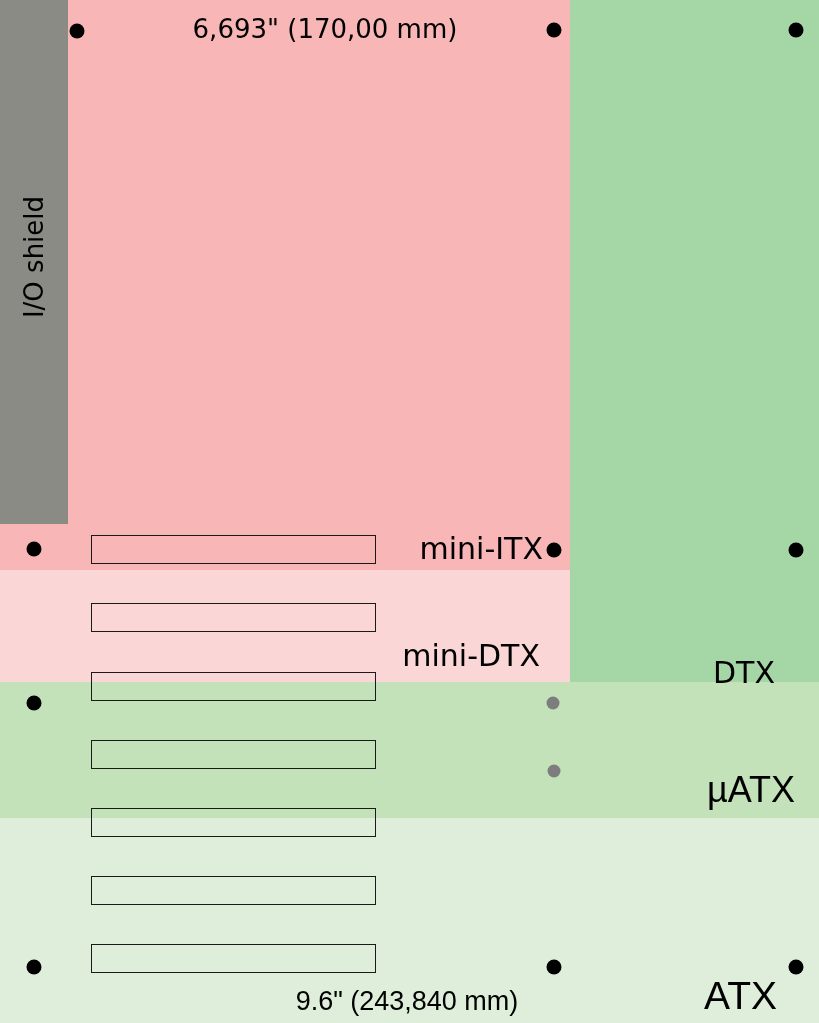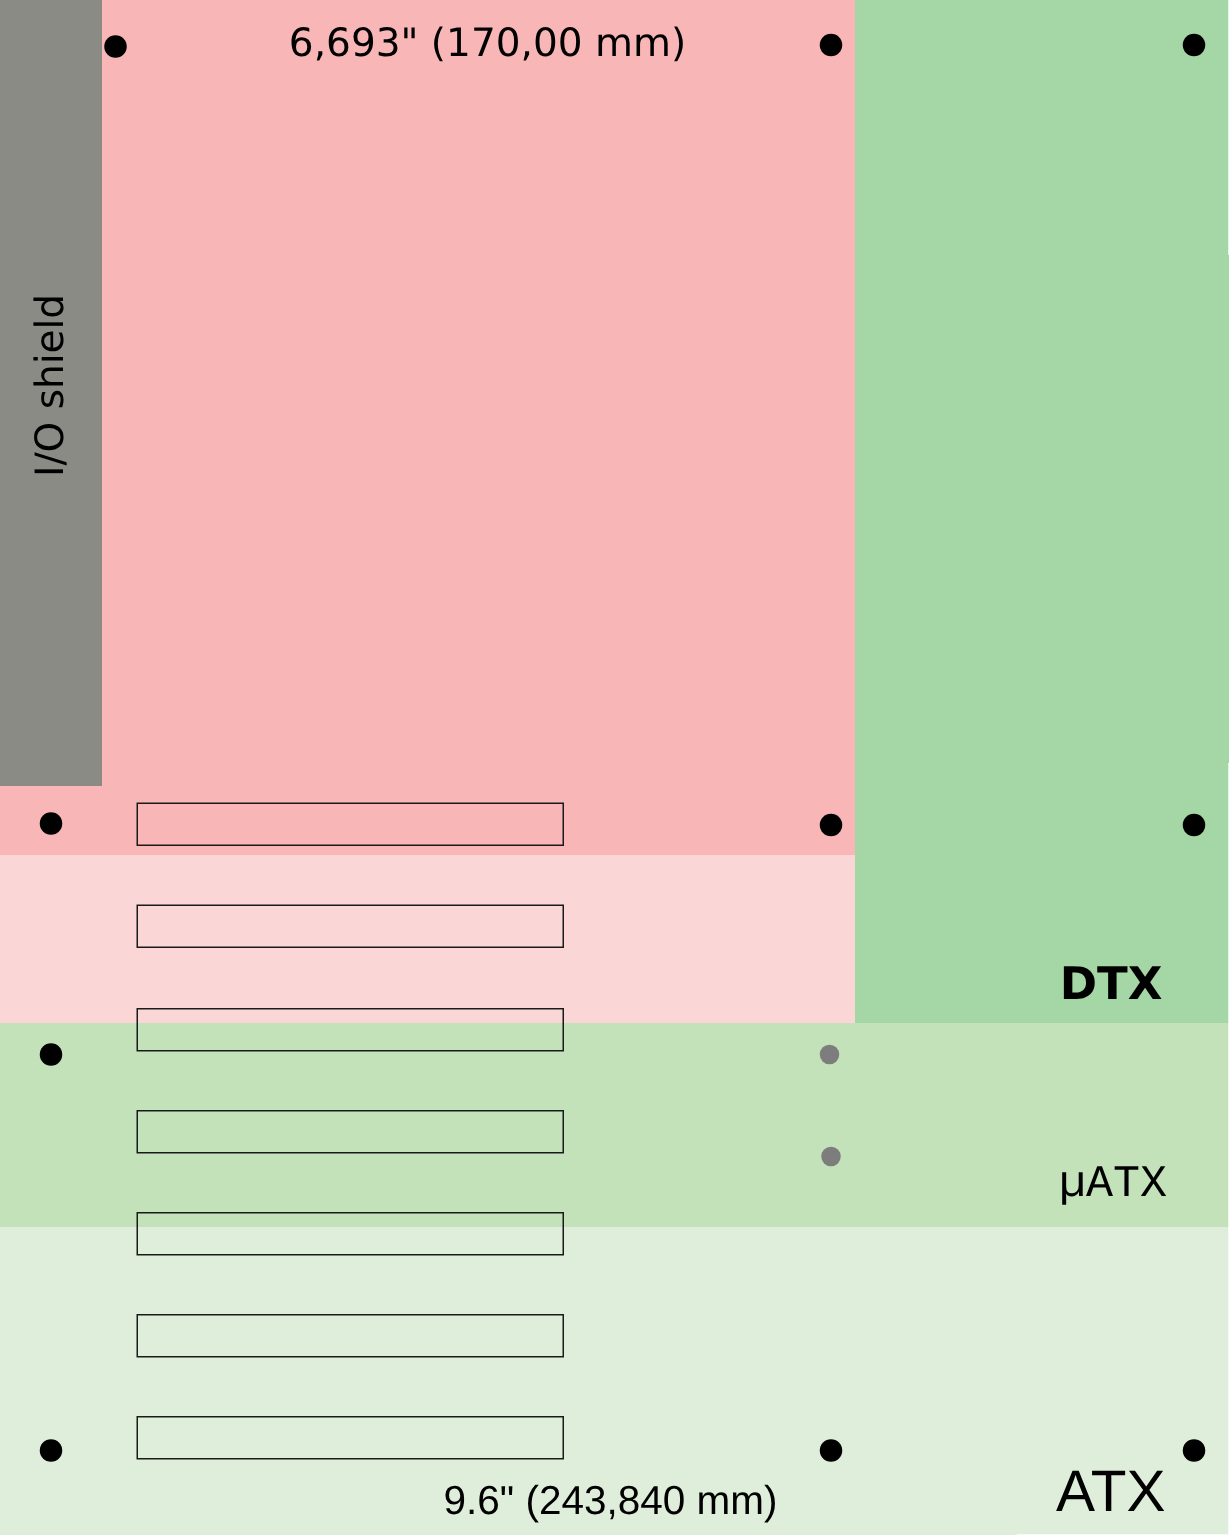--- a/index.html
+++ b/index.html
@@ -12,22 +12,22 @@
   #region-uatx{left:0;top:682px;width:819px;height:136px;}
   #region-atx{left:0;top:818px;width:819px;height:205px;}
   #io-shield{position:absolute;left:0;top:0;width:68px;height:524px;}
   .lbl{position:absolute;color:#000;white-space:nowrap;line-height:1;}
   .dejavu{font-family:"DejaVu Sans",sans-serif;}
   .libsans{font-family:"Liberation Sans",sans-serif;}
   #lbl-top{left:325px;top:29px;transform:translate(-50%,-50%);font-size:26px;}
   #lbl-io-shield{left:34px;top:257px;transform:translate(-50%,-50%) rotate(-90deg);font-size:26px;}
   #lbl-mini-itx{right:276px;top:549px;transform:translateY(-50%);font-size:30px;}
   #lbl-mini-dtx{right:279px;top:656px;transform:translateY(-50%);font-size:30px;}
-  #lbl-dtx{right:44px;top:657px;transform:translateY(-50%);font-size:30px;font-weight:bold;}
-  #lbl-uatx{right:41px;top:790px;transform:translateY(-50%);font-size:30px;font-family:Liberation Mono, monospace;}
+  #lbl-dtx{right:44px;top:673px;transform:translateY(-50%);font-size:30px;}
+  #lbl-uatx{right:24px;top:790px;transform:translateY(-50%);font-size:36px;}
   #lbl-atx{right:42px;top:995px;transform:translateY(-50%);font-size:39px;}
   #lbl-bottom{left:407px;top:1001px;transform:translate(-50%,-50%);font-size:27px;}
   .dot{position:absolute;width:15px;height:15px;border-radius:50%;transform:translate(-50%,-50%);}
   .dot.gray{width:13px;height:13px;}
   .slot{position:absolute;box-sizing:border-box;border:1.5px solid #1a1a1a;background:transparent;}
 </style>
 </head>
 <body>
 
 <div id="stage">
@@ -60,18 +60,20 @@
       <div class="dot" style="left: 34px; top: 703px; background-color: rgb(0, 0, 0);"></div>
       <div class="dot gray" style="left: 553px; top: 703px; background-color: rgb(125, 125, 125);"></div>
       <div class="dot gray" style="left: 554px; top: 771px; background-color: rgb(125, 125, 125);"></div>
       <div class="dot" style="left: 34px; top: 967px; background-color: rgb(0, 0, 0);"></div>
       <div class="dot" style="left: 554px; top: 967px; background-color: rgb(0, 0, 0);"></div>
       <div class="dot" style="left: 796px; top: 967px; background-color: rgb(0, 0, 0);"></div>
     </div>
 
   <div class="lbl dejavu" id="lbl-top">6,693" (170,00 mm)</div>
   <div class="lbl dejavu" id="lbl-io-shield">I/O shield</div>
+  <div class="lbl dejavu" id="lbl-mini-itx">mini-ITX</div>
+  <div class="lbl dejavu" id="lbl-mini-dtx">mini-DTX</div>
   <div class="lbl dejavu" id="lbl-dtx">DTX</div>
   <div class="lbl libsans" id="lbl-uatx">µATX</div>
   <div class="lbl libsans" id="lbl-atx">ATX</div>
   <div class="lbl libsans" id="lbl-bottom">9.6" (243,840 mm)</div>
 
 </div>
 
 </body></html>

